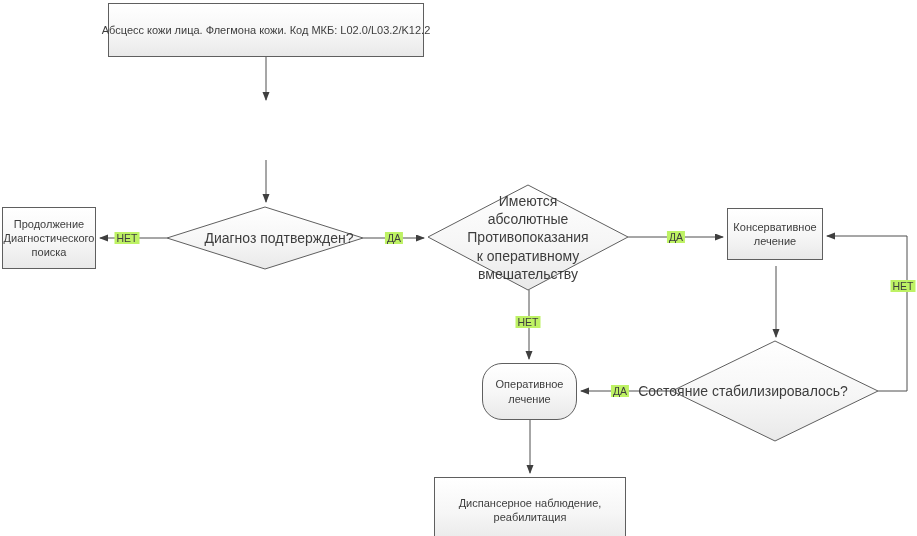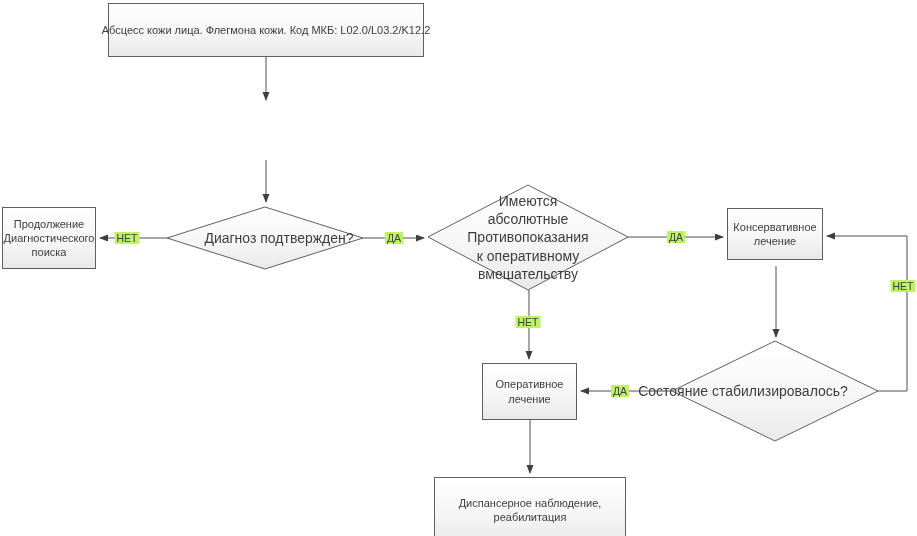--- a/index.html
+++ b/index.html
@@ -51,21 +51,21 @@
     background: #bef264;
     font-size: 10.5px;
     color: #3d3d3d;
     padding: 0 2px;
     white-space: nowrap;
   }
   #n-start       { left: 108px; top: 3px;   width: 316px; height: 54px; }
   #n-diag        { left: 218px; top: 105px; width: 97px;  height: 55px; }
   #n-continue    { left: 2px;   top: 207px; width: 94px;  height: 62px; padding: 2px 1px; }
   #n-conserv     { left: 727px; top: 208px; width: 96px;  height: 52px; }
-  #n-operative   { left: 482px; top: 363px; width: 95px;  height: 57px; }
+  #n-operative   { left: 482px; top: 363px; width: 95px;  height: 57px; border-radius: 20px; }
   #n-dispensary  { left: 434px; top: 477px; width: 192px; height: 66px; }
   #dl-1 { left: 265px; top: 238px; margin-left: 14px; }
   #dl-2 { left: 528px; top: 237px; width: 128px; }
   #dl-3 { left: 743px; top: 391px; }
   #el-no1  { left: 127px; top: 238px; }
   #el-yes1 { left: 394px; top: 238px; }
   #el-yes2 { left: 676px; top: 237px; }
   #el-no2  { left: 528px; top: 322px; }
   #el-yes3 { left: 620px; top: 391px; }
   #el-no3  { left: 903px; top: 286px; }

